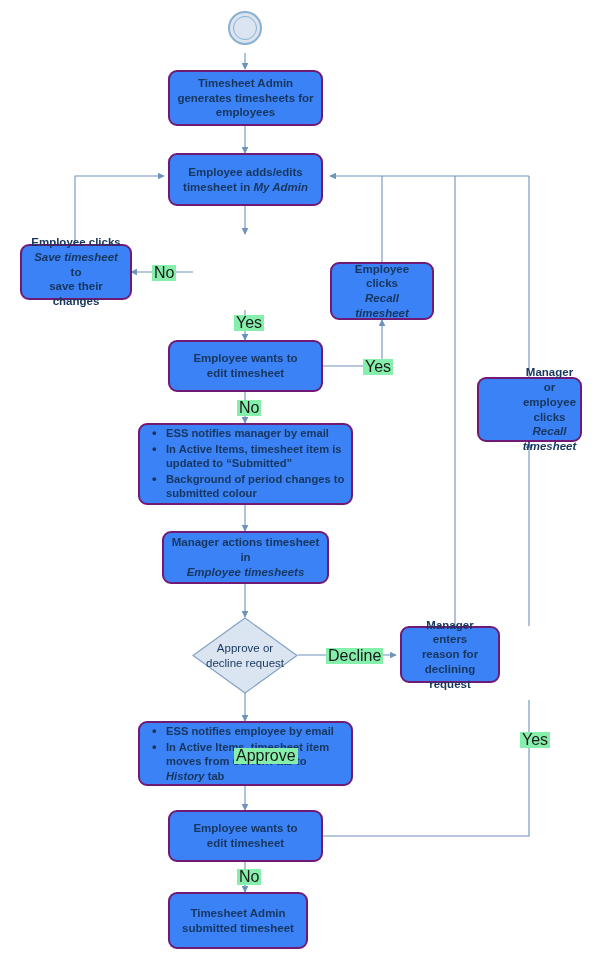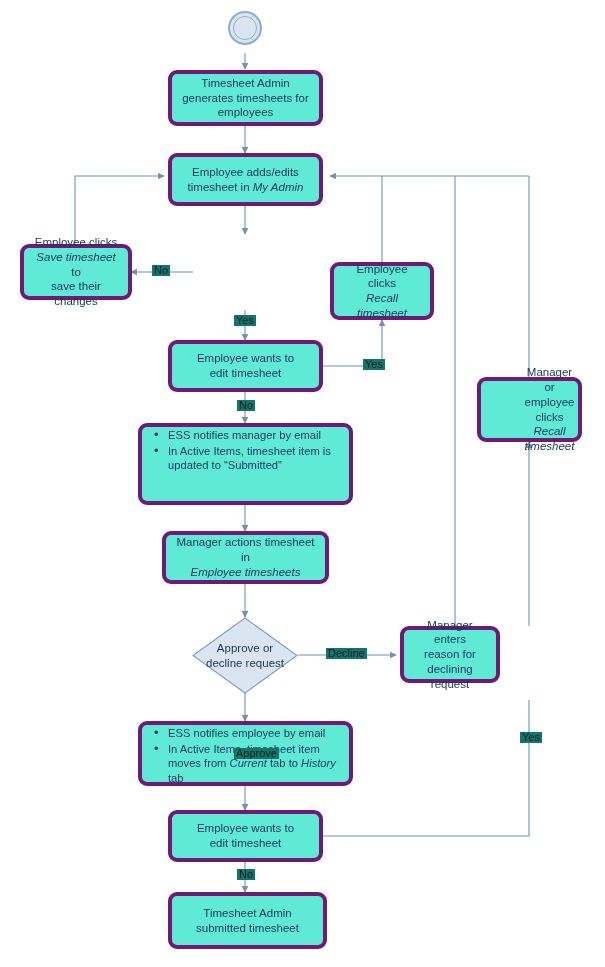--- a/index.html
+++ b/index.html
@@ -17,28 +17,29 @@
   }
   svg#wires{
     position:absolute;
     left:0; top:0;
     width:605px; height:967px;
     pointer-events:none;
   }
   .node{
     position:absolute;
     box-sizing:border-box;
-    background:#5eead4;
-    border:4px solid #701a75;
+    background:#3b82f6;
+    border:2px solid #701a75;
     color:#17365d;
     display:flex;
     align-items:center;
     justify-content:center;
     text-align:center;
     line-height:1.28;
+    font-weight:bold;
   }
   .proc{
     border-radius:9px;
     font-size:11.5px;
   }
   .proc .txt{padding:0 7px;}
   .bullets{
     border-radius:9px;
     font-size:11.2px;
     align-items:flex-start;
@@ -91,23 +92,23 @@
   .startnode .inner{
     position:absolute;
     left:3px; top:3px; right:3px; bottom:3px;
     border-radius:50%;
     border:1px solid #8ab0d0;
     background:#dbe5f1;
     box-sizing:border-box;
   }
   .elabel{
     position:absolute;
-    font-size:11px;
+    font-size:16px;
     color:#1a1a1a;
-    background:#0f766e;
+    background:#86efac;
     padding:0 2px;
     white-space:nowrap;
     line-height:1;
   }
   em{font-style:italic;}
 </style>
 </head>
 <body>
 
 <div id="canvas">
@@ -205,20 +206,21 @@
       <span>Manager or</span><br>
       <span>employee clicks</span><br>
       <em>Recall timesheet</em>
     </span>
   </div>
 
   <div class="node bullets" style="left:138px;top:423px;width:215px;height:82px;">
     <ul>
       <li>ESS notifies manager by email</li>
       <li>In Active Items, timesheet item is updated to “Submitted”</li>
+      <li>Background of period changes to submitted colour</li>
     </ul>
   </div>
 
   <div class="node proc" style="left:162px;top:531px;width:167px;height:53px;">
     <span class="txt">
       <span>Manager actions timesheet in</span><br>
       <em>Employee timesheets</em>
     </span>
   </div>
 
@@ -247,21 +249,21 @@
     </ul>
   </div>
 
   <div class="node proc" style="left:168px;top:810px;width:155px;height:52px;">
     <span class="txt">
       <span>Employee wants to</span><br>
       <span>edit timesheet</span>
     </span>
   </div>
 
-  <div class="node proc" style="left:168px;top:892px;width:159px;height:57px;">
+  <div class="node proc" style="left:168px;top:892px;width:140px;height:57px;">
     <span class="txt">
       <span>Timesheet Admin</span><br>
       <span>submitted timesheet</span>
     </span>
   </div>
 
   <div class="elabel" style="left:152px;top:265px;">No</div>
   <div class="elabel" style="left:234px;top:315px;">Yes</div>
   <div class="elabel" style="left:363px;top:359px;">Yes</div>
   <div class="elabel" style="left:237px;top:400px;">No</div>

